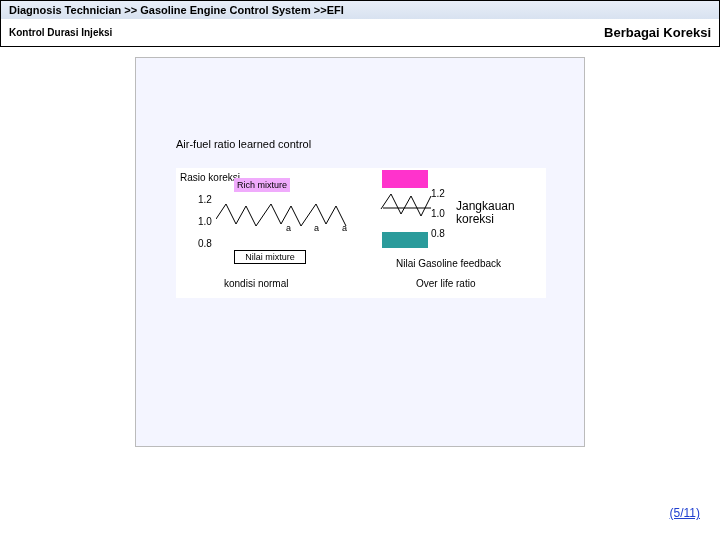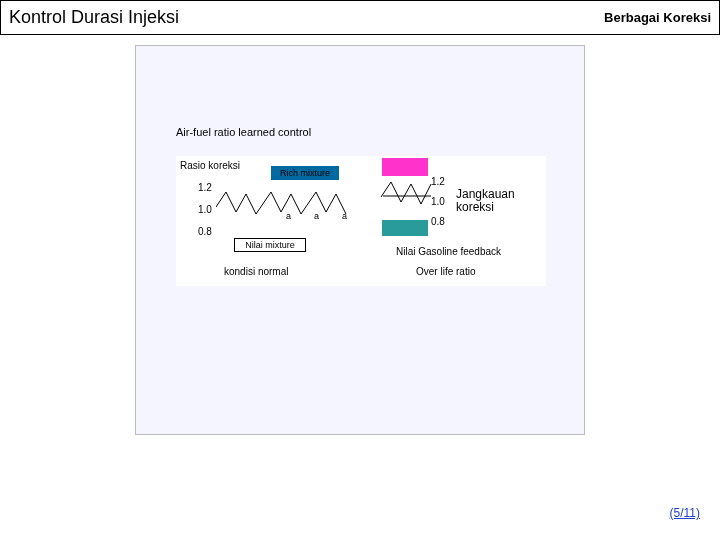--- a/index.html
+++ b/index.html
@@ -1,50 +1,51 @@
 <!DOCTYPE html>
 <html><head>
 <meta charset="utf-8">
 <style>
   * { margin: 0; padding: 0; box-sizing: border-box; }
   body { font-family: Arial, sans-serif; width: 720px; height: 540px; background: #fff; }
   .header { border: 1px solid #000; }
   .breadcrumb { background: linear-gradient(#e8eef8, #d8e2f0); padding: 3px 8px; font-size: 11px; font-weight: bold; color: #000; }
   .title-row { display: flex; justify-content: space-between; align-items: center; padding: 6px 8px; }
-  .page-title { font-size: 18px; font-weight: normal; }
+  .page-title { font-size: 10px; font-weight: bold; }
   .subtitle { font-size: 13px; font-weight: bold; color: #000; }
   .content-frame { width: 450px; height: 390px; margin: 10px auto 0; background: #f4f5ff; border: 1px solid #bbb; position: relative; }
   .section-label { position: absolute; left: 40px; top: 80px; font-size: 11px; color: #000; }
   .diagram { position: absolute; left: 40px; top: 110px; width: 370px; height: 130px; background: #fff; }
   .ylabel-left { position: absolute; left: 4px; top: 4px; font-size: 10px; line-height: 1.1; }
   .tick-left { position: absolute; font-size: 10px; }
   .t12L { left: 22px; top: 26px; }
   .t10L { left: 22px; top: 48px; }
   .t08L { left: 22px; top: 70px; }
-  .rich-box { position: absolute; left: 58px; top: 10px; width: 68px; height: 14px; background: #0369a1; display: flex; align-items: center; justify-content: center; font-size: 9px; color: #000; margin-left: 37px; }
+  .rich-box { position: absolute; left: 58px; top: 10px; width: 56px; height: 14px; background: #f0abfc; display: flex; align-items: center; justify-content: center; font-size: 9px; color: #000; }
   .lean-box { position: absolute; left: 58px; top: 82px; width: 72px; height: 14px; background: #fff; border: 1px solid #000; display: flex; align-items: center; justify-content: center; font-size: 9px; color: #000; }
   .wave-svg { position: absolute; left: 40px; top: 26px; }
   .tick-right { position: absolute; font-size: 10px; }
   .t12R { left: 255px; top: 20px; }
   .t10R { left: 255px; top: 40px; }
   .t08R { left: 255px; top: 60px; }
   .right-label { position: absolute; left: 280px; top: 32px; font-size: 12px; line-height: 1.1; }
   .magenta-top { position: absolute; left: 206px; top: 2px; width: 46px; height: 18px; background: #ff33cc; }
   .teal-box { position: absolute; left: 206px; top: 64px; width: 46px; height: 16px; background: #2a9b9b; }
   .fb-label { position: absolute; left: 220px; top: 90px; font-size: 10px; }
   .col-left { position: absolute; left: 48px; top: 110px; font-size: 10px; }
   .col-right { position: absolute; left: 240px; top: 110px; font-size: 10px; }
   .a-label { position: absolute; font-size: 9px; }
   .a1 { left: 110px; top: 55px; } .a2 { left: 138px; top: 55px; } .a3 { left: 166px; top: 55px; }
   .page-num { position: absolute; right: 20px; bottom: 20px; font-size: 12px; color: #2040d0; text-decoration: underline; }
 </style>
 </head>
 <body>
 
 <div class="header">
+  <div class="breadcrumb">Diagnosis Technician &gt;&gt; Gasoline Engine Control System &gt;&gt;EFI</div>
   <div class="title-row">
     <div class="page-title">Kontrol Durasi Injeksi</div>
     <div class="subtitle">Berbagai Koreksi</div>
   </div>
 </div>
 
 <div class="content-frame">
   <div class="section-label">Air-fuel ratio learned control</div>
 
   <div class="diagram">

